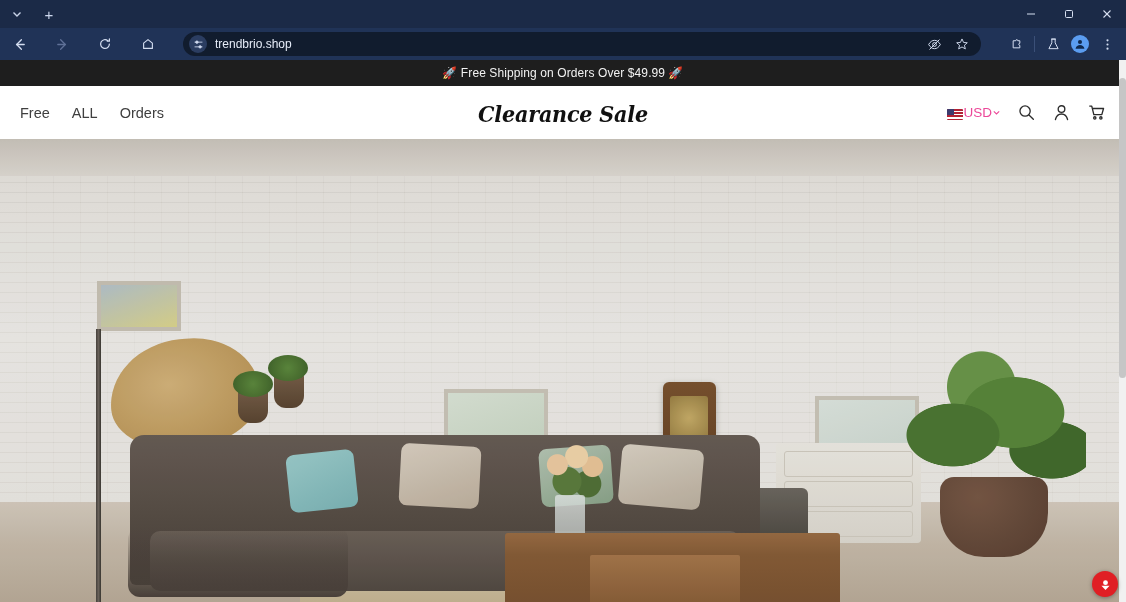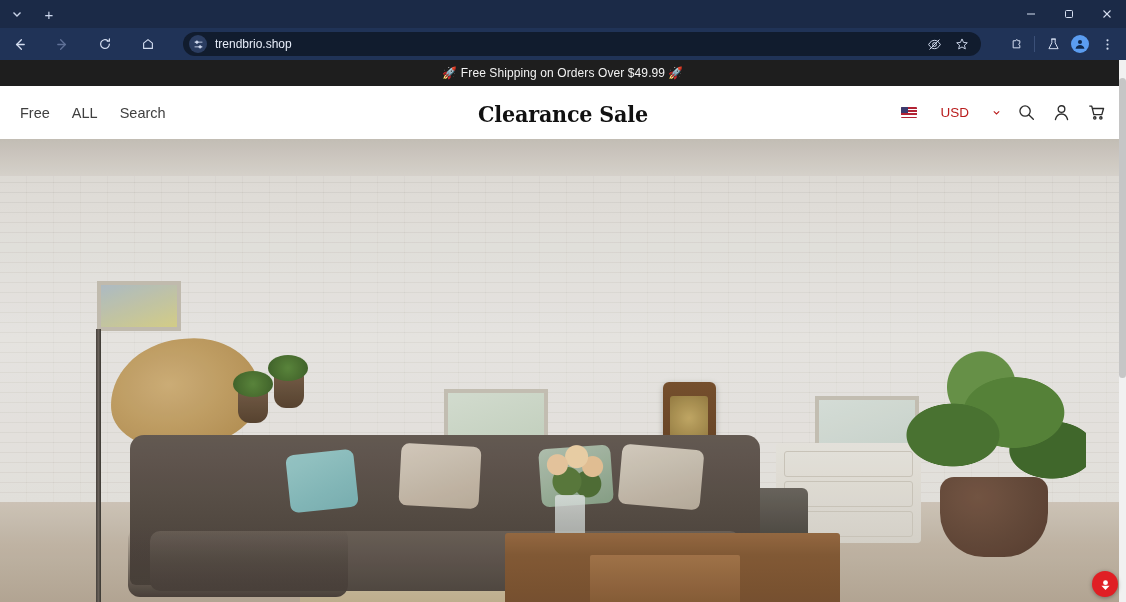--- a/index.html
+++ b/index.html
@@ -94,26 +94,26 @@
     padding: 0 20px; position: relative;
   }
   .nav { display: flex; align-items: center; gap: 22px; }
   .nav a {
     color: #3f3f3f; font-size: 14.5px; text-decoration: none;
   }
   .logo {
     position: absolute; left: 50%; top: 50%; transform: translate(-50%, -50%);
     font-family: "DejaVu Serif", serif;
     font-weight: 700; font-size: 23px; color: #111; letter-spacing: -0.2px;
-    white-space: nowrap; font-stretch: condensed;
+    white-space: nowrap; font-stretch: condensed; font-style: italic;
   }
   .header-right {
     margin-left: auto; display: flex; align-items: center; gap: 16px;
   }
-  .currency { display: flex; align-items: center; gap: 23px; color: #b91c1c; font-size: 13.5px; }
+  .currency { display: flex; align-items: flex-end; gap: 0; color: #ec4899; font-size: 13.5px; }
   .flag {
     width: 16px; height: 11px; border-radius: 1px; overflow: hidden;
     display: block; position: relative; background: #fff;
   }
   .flag .stripes { position: absolute; inset: 0;
     background: repeating-linear-gradient(#b22234 0 1.6px, #fff 1.6px 3.2px); }
   .flag .canton { position: absolute; left: 0; top: 0; width: 7px; height: 6px; background: #3c3b6e; }
   .hicon { color: #2b2b2b; display: flex; align-items: center; }
 
   .hero { position: relative; width: 100%; height: 466px; overflow: hidden; }
@@ -376,21 +376,21 @@
   </div>
 
   <div class="viewport">
 
     <div class="announce">🚀 Free Shipping on Orders Over $49.99 🚀</div>
 
     <div class="site-header">
       <nav class="nav">
         <a href="#">Free</a>
         <a href="#">ALL</a>
-        <a href="#">Search</a>
+        <a href="#">Orders</a>
       </nav>
 
       <div class="logo">Clearance Sale</div>
 
       <div class="header-right">
         <div class="currency">
           <span class="flag">
             <span class="stripes"></span>
               <span class="canton"></span>
           </span>

